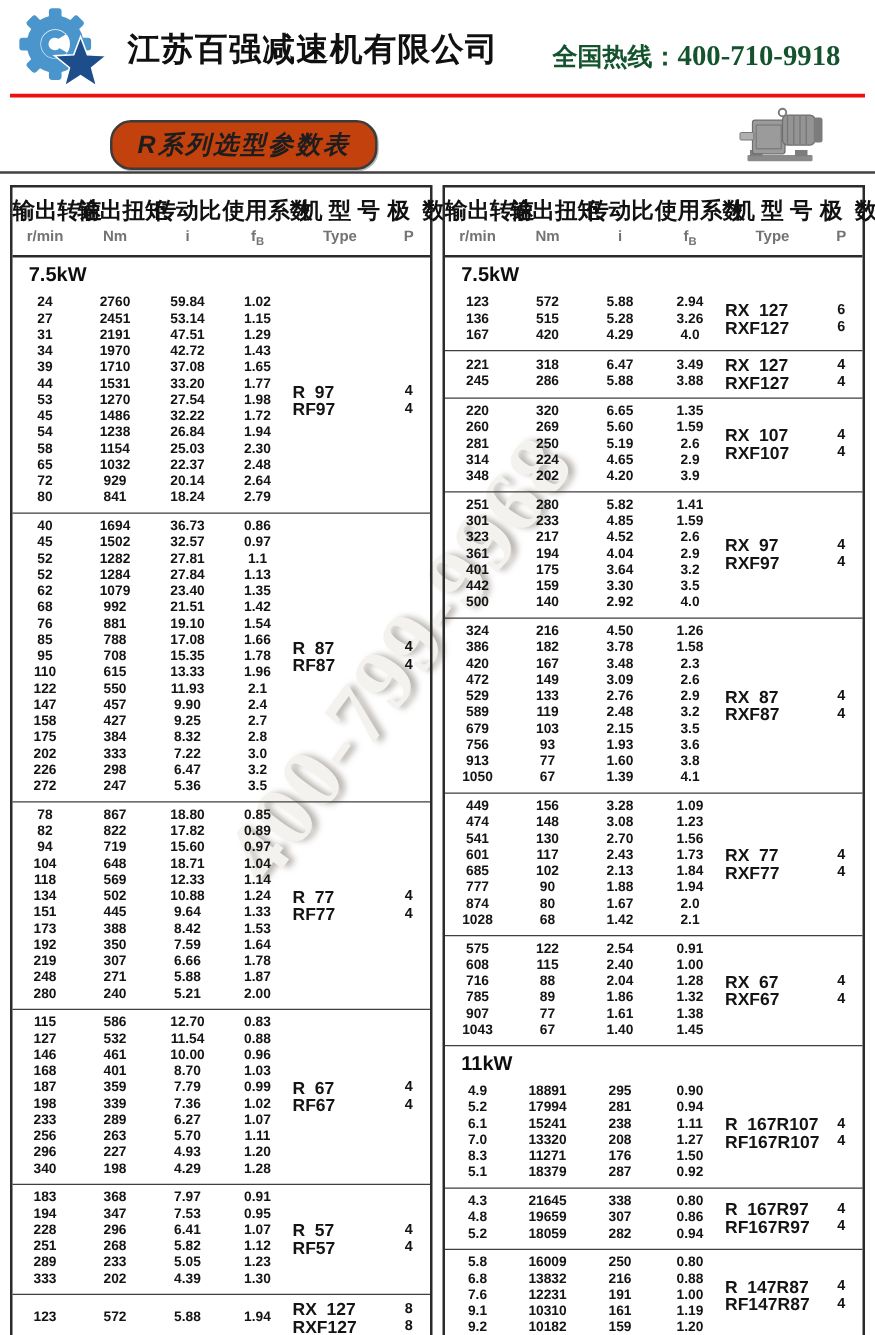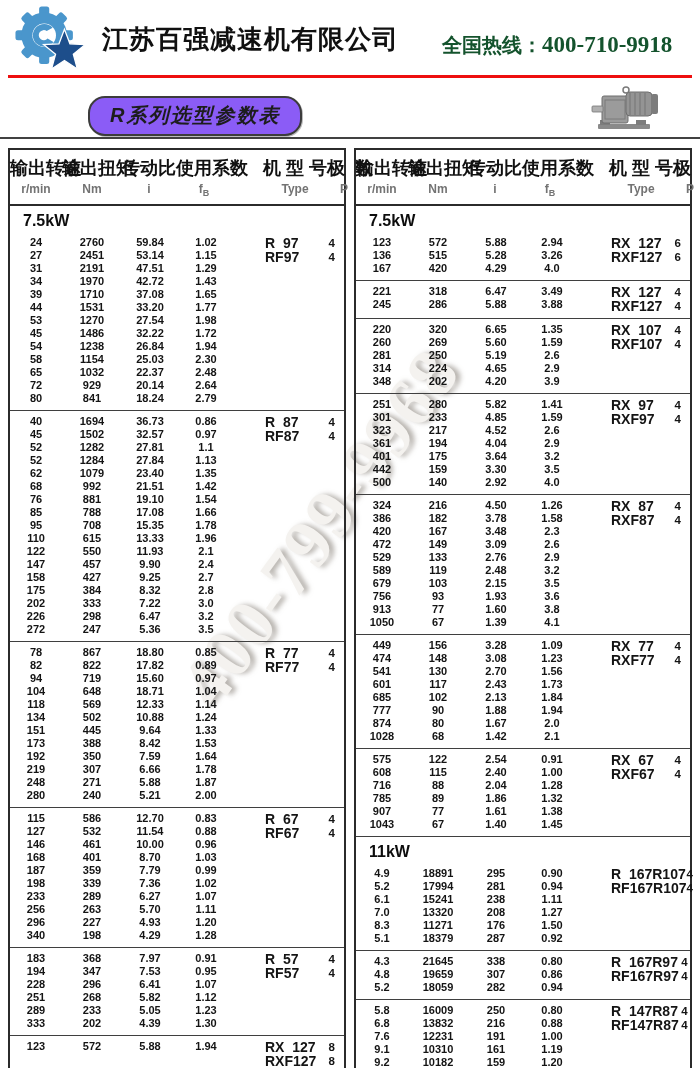--- a/index.html
+++ b/index.html
@@ -11,42 +11,42 @@
   .company{position:absolute;left:102px;top:22px;font-size:26px;font-weight:700;
            color:#101010;letter-spacing:1px;white-space:nowrap;}
   .hotline{position:absolute;left:402px;top:32px;white-space:nowrap;color:#14532d;margin-left:40px;}
   .hotline .hl-label{font-size:20px;font-weight:700;}
   .hotline .hl-number{font-size:23px;font-weight:700;font-family:"Liberation Serif",serif;}
   .redline{position:absolute;top:75px;left:8px;width:684px;height:3px;background:#ee0f0f;}
 
   
   .badge{position:absolute;left:88px;top:96px;padding:4px 20px 5px 20px;
          border:2px solid #3c3c3c;border-radius:17px;font-size:20px;font-weight:700;
-         font-style:italic;color:#1d1d1d;letter-spacing:2px;background:#8b5cf6;
+         font-style:italic;color:#1d1d1d;letter-spacing:2px;background:#c2410c;
          box-shadow:1px 1px 0 #bbb;}
   .product{position:absolute;left:590px;top:84px;width:74px;height:50px;}
   .darkline{position:absolute;top:137px;left:0;width:700px;height:2px;background:#414141;}
 
   
   .tables{position:absolute;top:148px;left:8px;width:684px;display:flex;gap:8px;}
   .gtable{width:338px;box-sizing:border-box;border:2px solid #2b2b2b;
           position:relative;z-index:1;background:transparent;}
   .thead{display:flex;padding:5px 0 4px 0;border-bottom:2px solid #2b2b2b;}
   .hcell{text-align:center;}
   .hcell .cn{font-size:18px;font-weight:700;color:#111;line-height:1.45;white-space:pre;}
   .hcell .en{font-size:12px;font-weight:700;color:#737373;line-height:1.35;}
   .hcell .en sub{font-size:9px;}
 
   .power{font-size:16px;font-weight:700;color:#0d0d0d;padding:6px 0 2px 13px;}
   .sep{border-top:1.5px solid #3f3f3f;}
-  .block{display:flex;align-items:flex-start;padding:4px 0 5px 0;}
+  .block{display:flex;align-items:center;padding:4px 0 5px 0;}
   .drow{display:flex;height:13px;align-items:center;}
   .dcell{font-size:11px;font-weight:700;color:#141414;text-align:center;}
   .c1{width:52px;} .c2{width:60px;} .c3{width:56px;} .c4{width:56px;}
-  .typecol{width:76px;margin-left:31px;} .polecol{width:34px;text-align:center;}
+  .typecol{width:76px;} .polecol{width:34px;text-align:center;}
   .tline{font-size:14px;font-weight:700;color:#141414;white-space:pre;line-height:14px;}
   .pline{font-size:11.5px;font-weight:700;color:#141414;line-height:14px;}
 
   
   .wmark{position:absolute;left:5px;top:488px;width:630px;z-index:0;text-align:center;
          transform:rotate(-54deg);font-size:70px;font-weight:700;letter-spacing:2px;
          color:#f4f2ef;text-shadow:3px 4px 5px rgba(125,118,110,0.55);
          font-family:"Liberation Serif",serif;pointer-events:none;}
 </style>
 </head>

